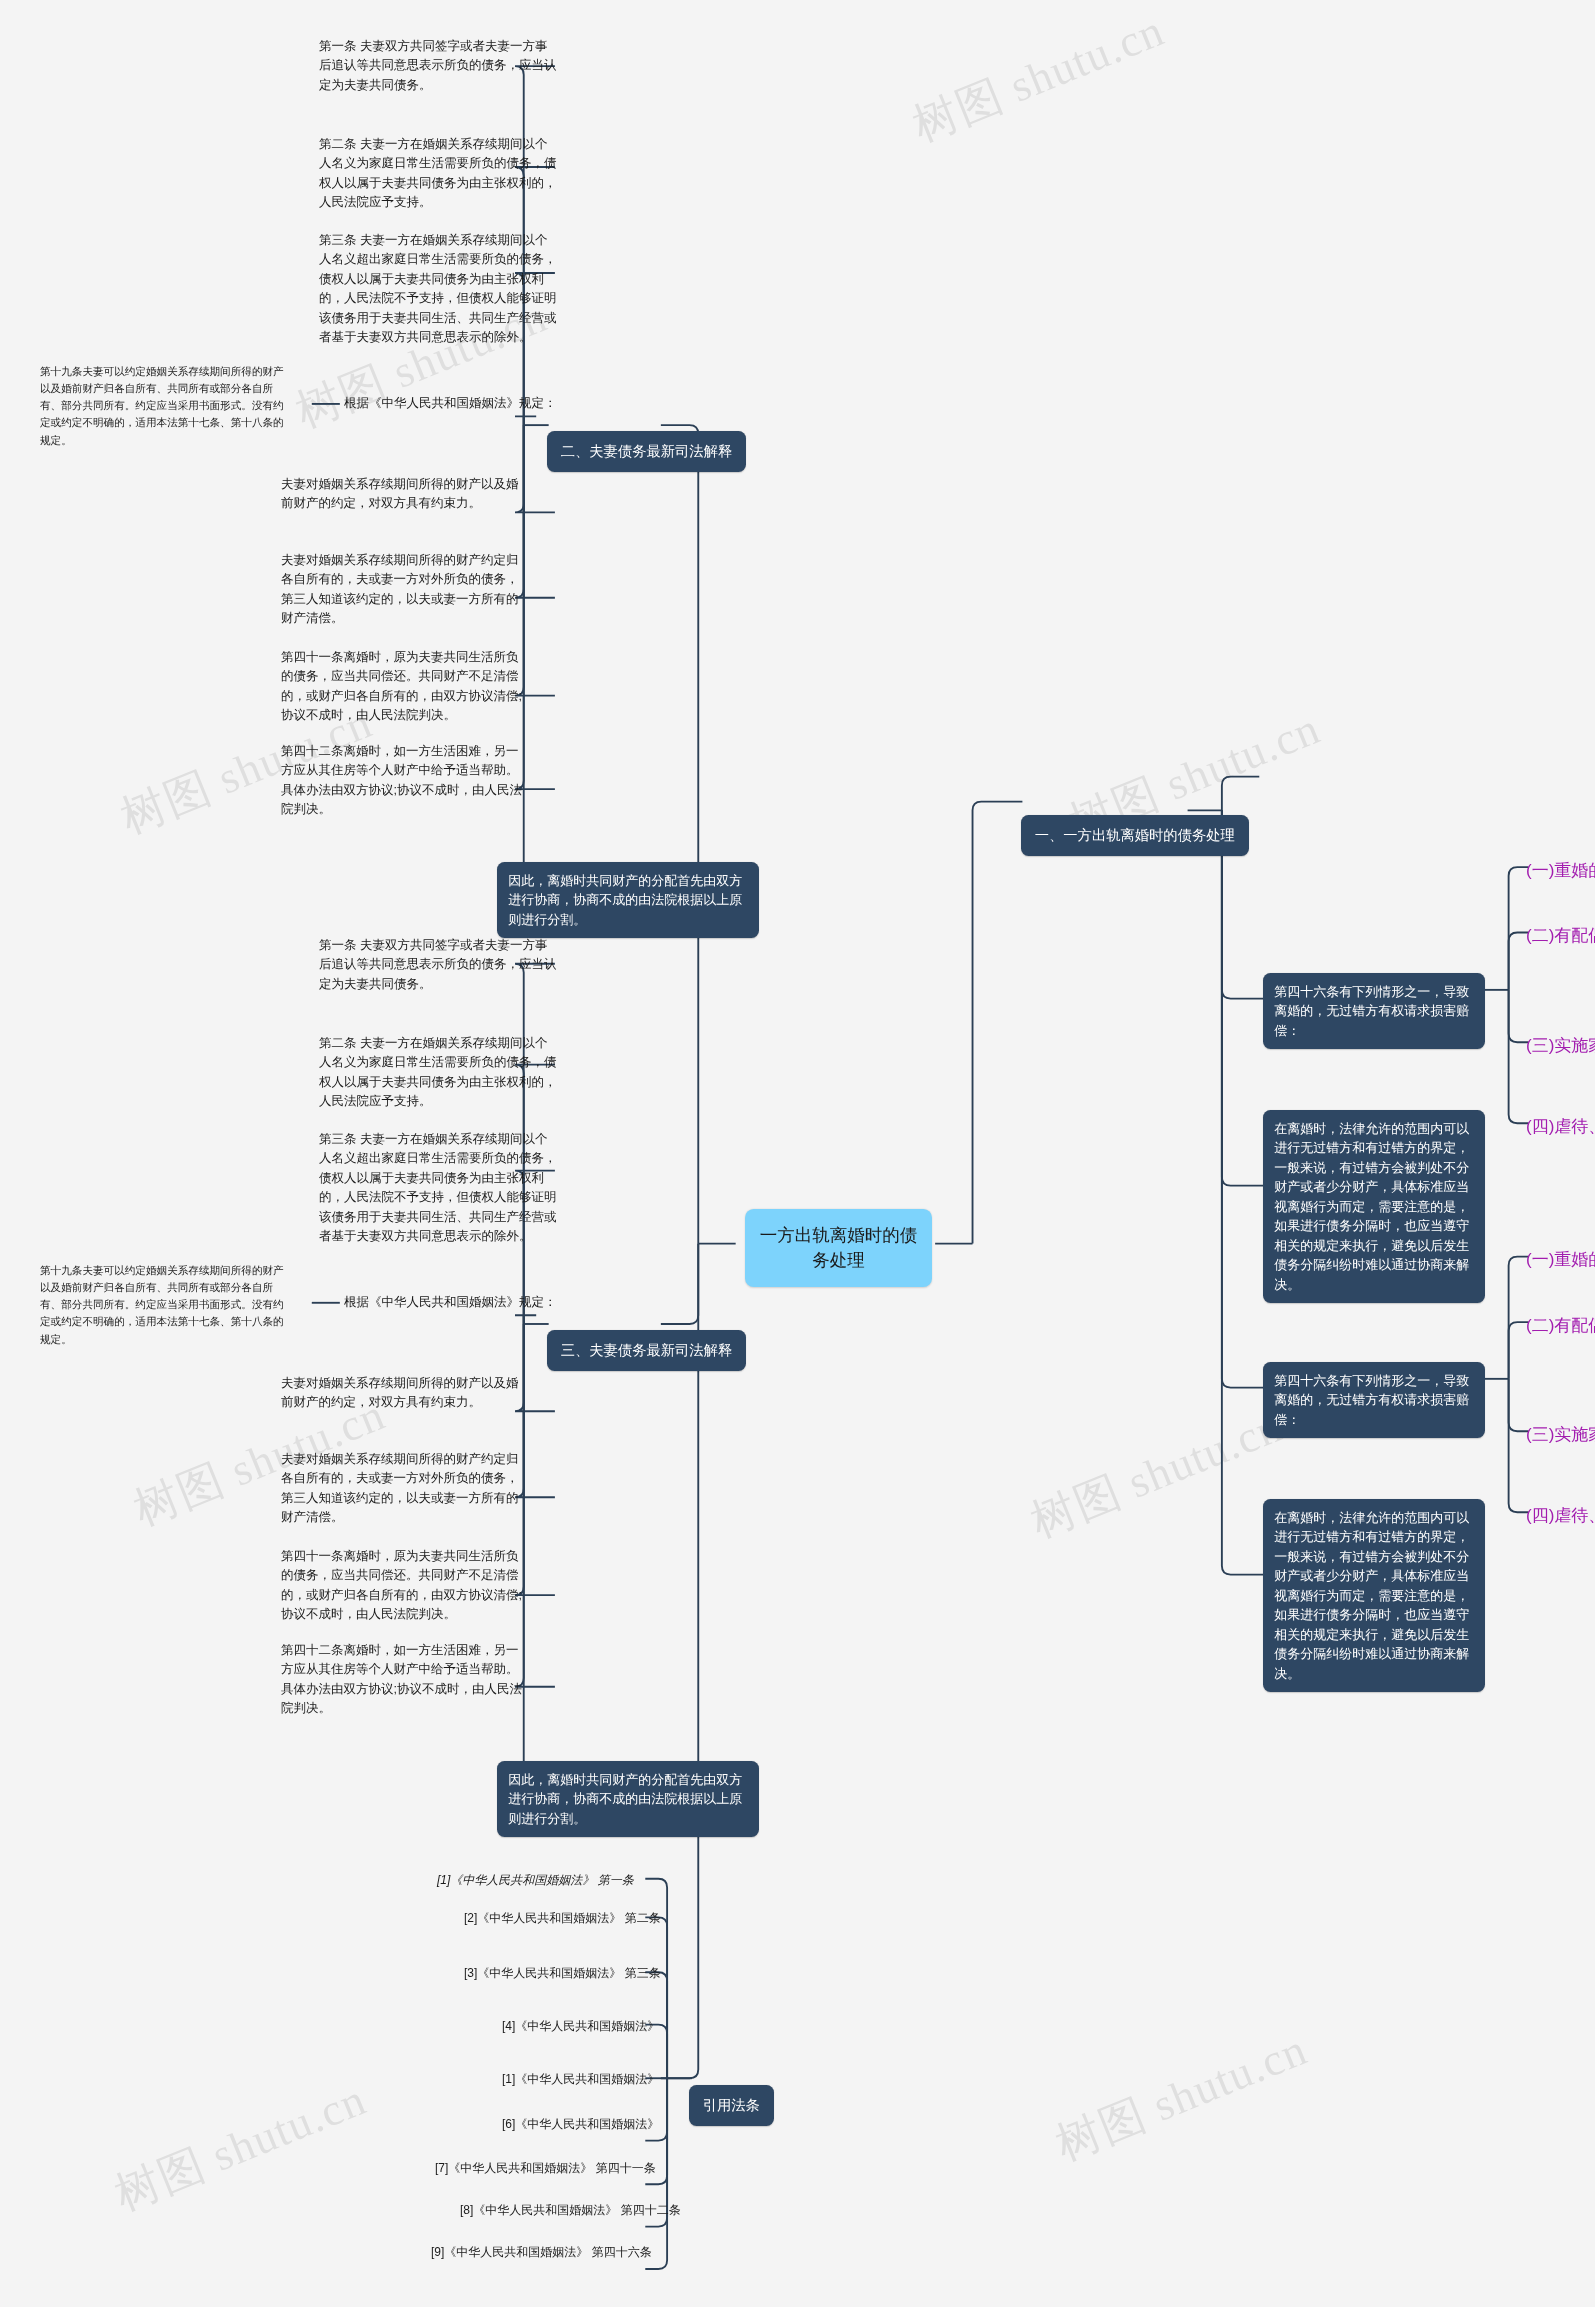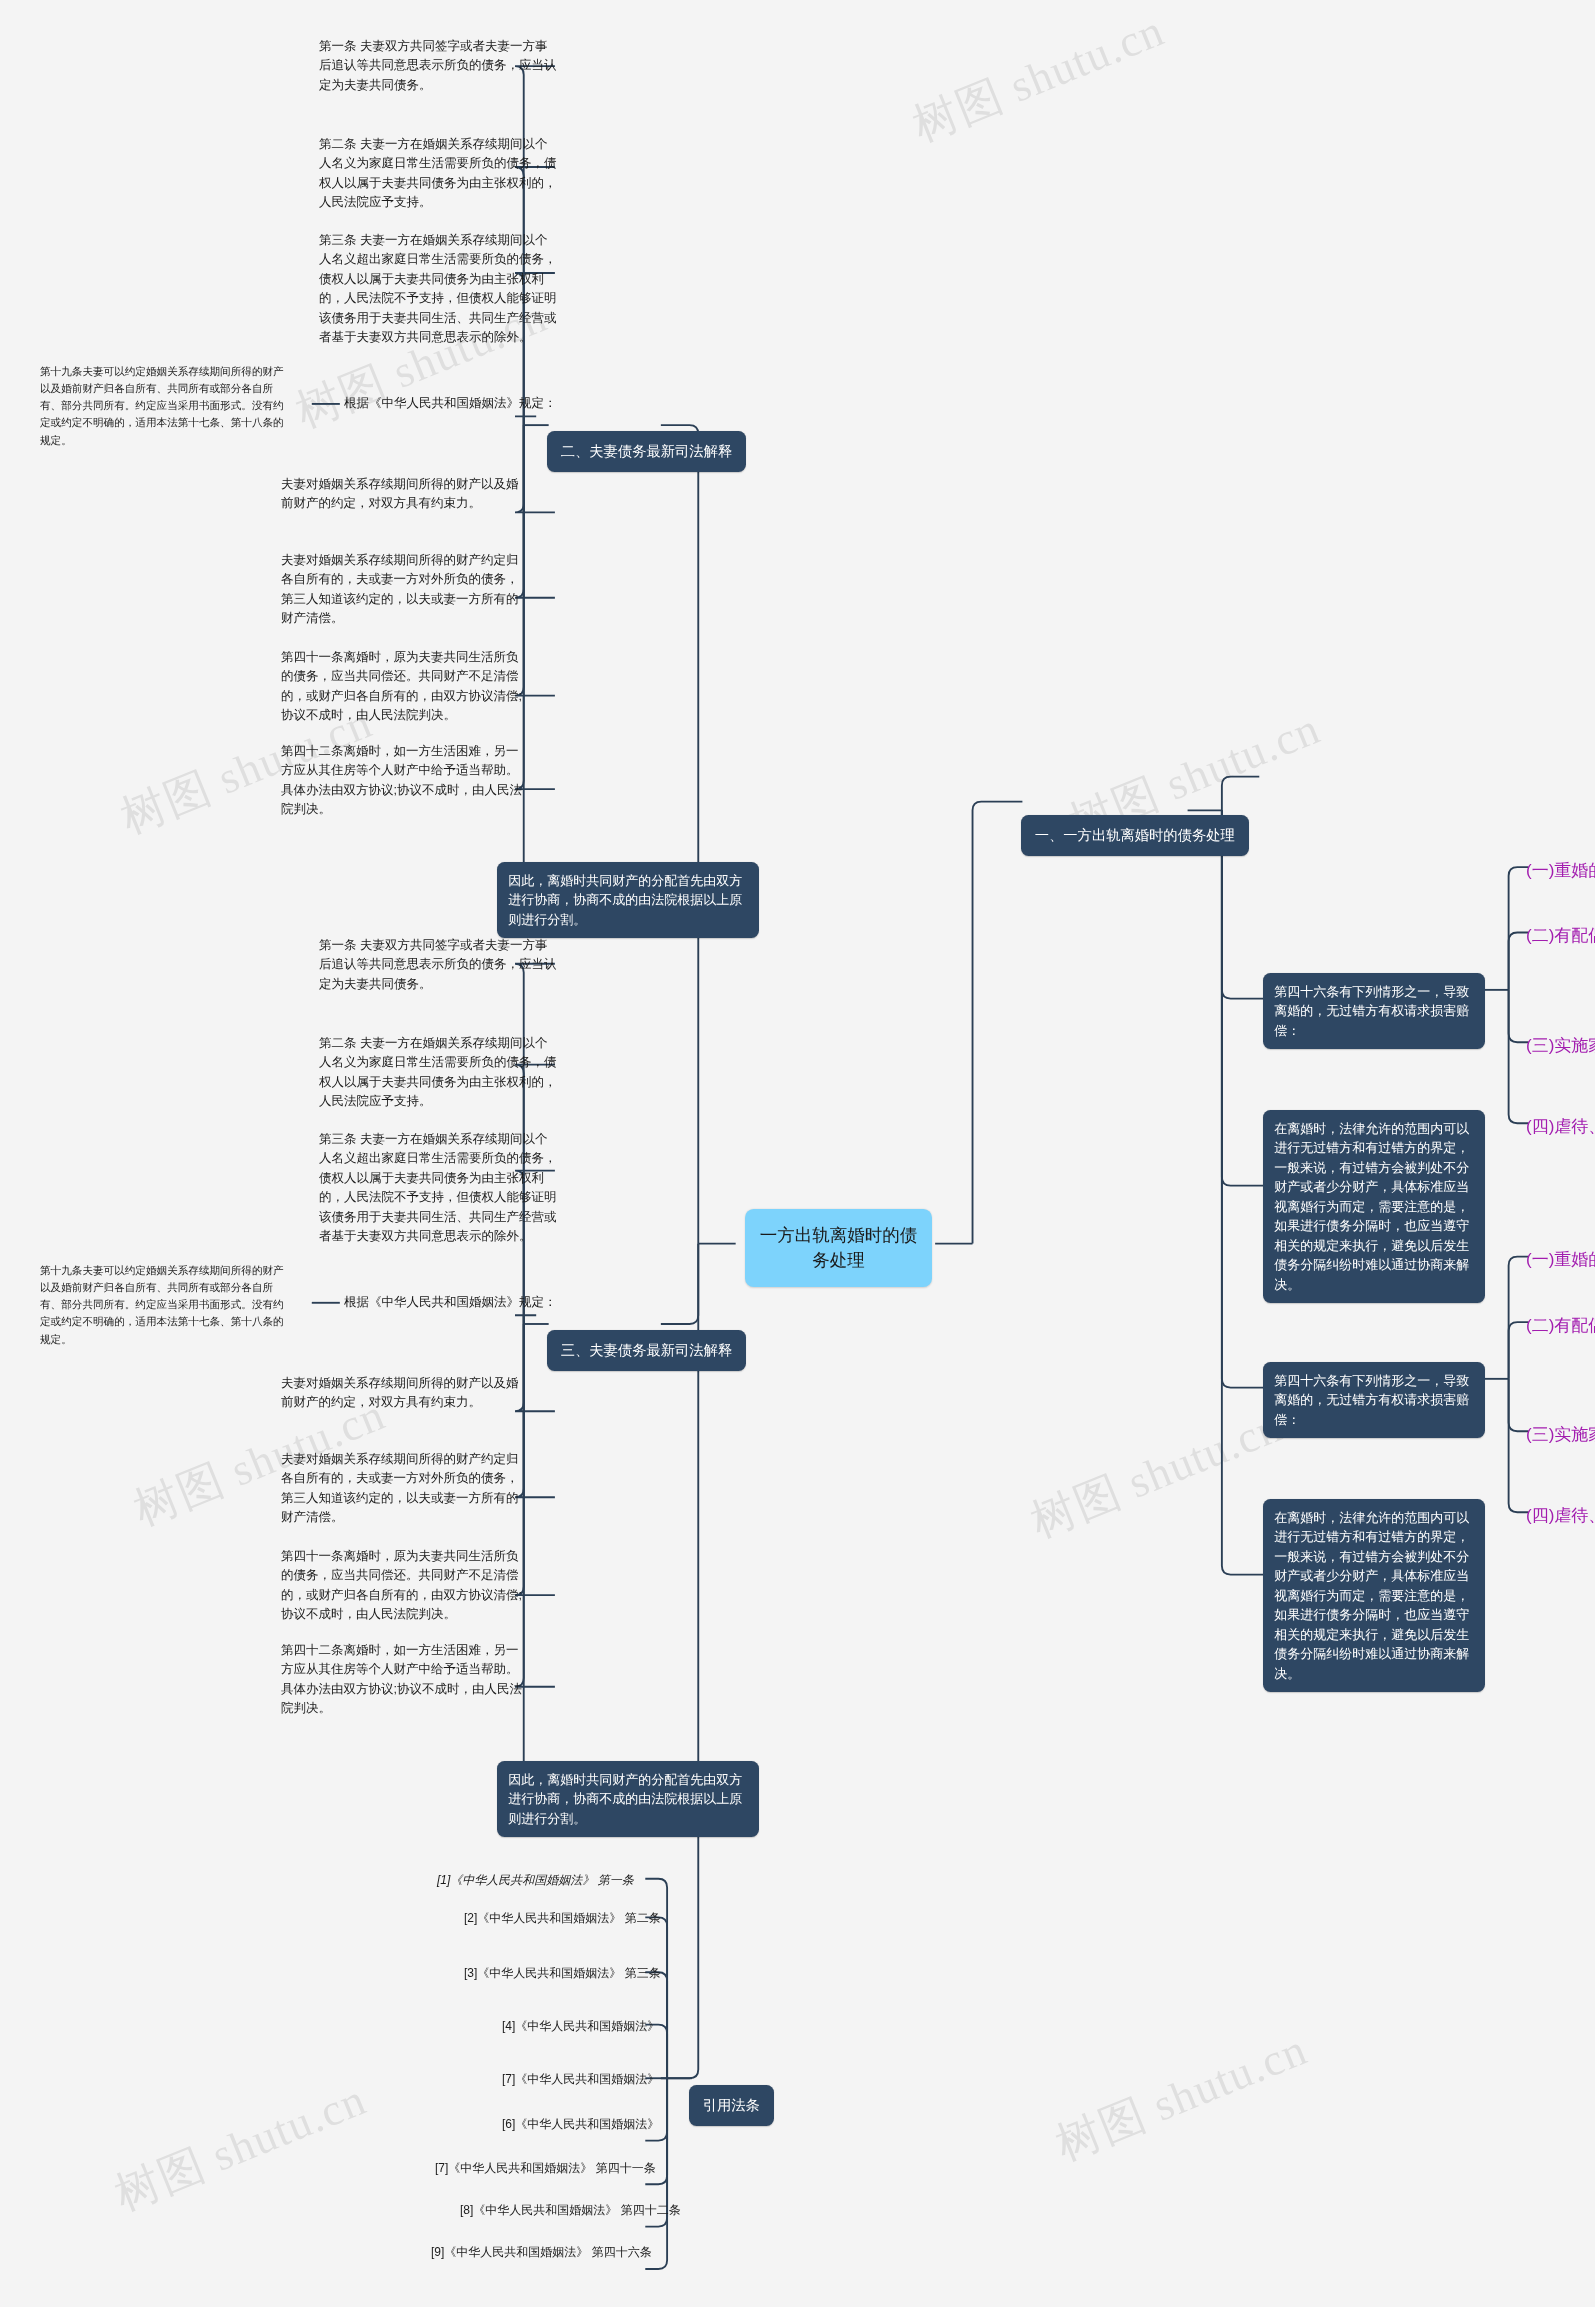--- a/index.html
+++ b/index.html
@@ -224,20 +224,20 @@
   <div class="node plain" style="left:281px; top:1641px; width:249px;">第四十二条离婚时，如一方生活困难，另一方应从其住房等个人财产中给予适当帮助。具体办法由双方协议;协议不成时，由人民法院判决。</div>
 
   <div class="node dark" style="left:497px; top:1733px; width:262px;">因此，离婚时共同财产的分配首先由双方进行协商，协商不成的由法院根据以上原则进行分割。</div>
 
   <div class="node dark title" style="left:689px; top:2057px;">引用法条</div>
 
   <div class="node ref" style="left:437px; top:1871px;font-style:italic;">[1]《中华人民共和国婚姻法》 第一条</div>
   <div class="node ref" style="left:464px; top:1909px;">[2]《中华人民共和国婚姻法》 第二条</div>
   <div class="node ref" style="left:464px; top:1964px;">[3]《中华人民共和国婚姻法》 第三条</div>
   <div class="node ref" style="left:502px; top:2017px;">[4]《中华人民共和国婚姻法》</div>
-  <div class="node ref" style="left:502px; top:2070px;">[7]《中华人民共和国婚姻法》</div>
+  <div class="node ref" style="left:502px; top:2070px;">[1]《中华人民共和国婚姻法》</div>
   <div class="node ref" style="left:502px; top:2115px;">[6]《中华人民共和国婚姻法》</div>
   <div class="node ref" style="left:435px; top:2159px;">[7]《中华人民共和国婚姻法》 第四十一条</div>
   <div class="node ref" style="left:431px; top:2201px;padding-left:29px;">[8]《中华人民共和国婚姻法》 第四十二条</div>
   <div class="node ref" style="left:431px; top:2243px;">[9]《中华人民共和国婚姻法》 第四十六条</div>
 
 </div>
 
 
 </body></html>

